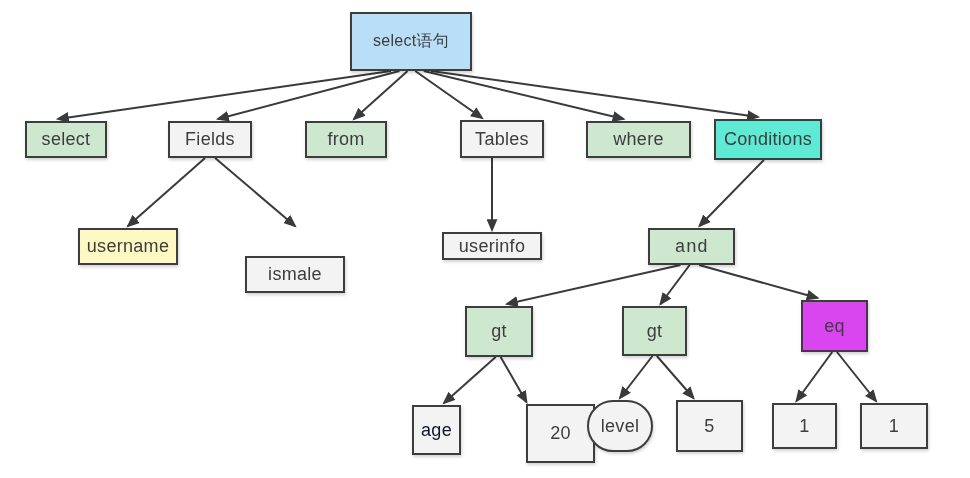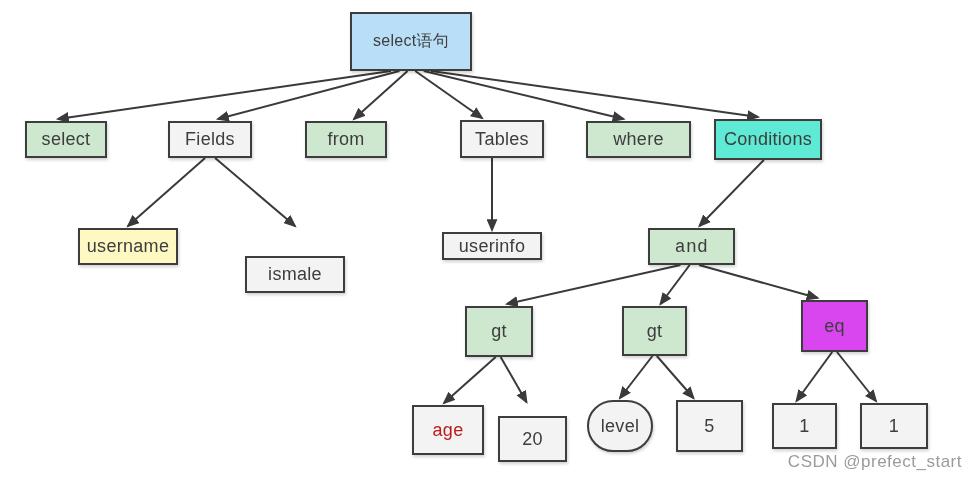--- a/index.html
+++ b/index.html
@@ -113,33 +113,32 @@
       </div>
       <div class="node keyword" style="left: 465px; top: 306px; width: 68px; height: 51px; background: rgb(205, 232, 207); border-color: rgb(61, 61, 61); color: rgb(61, 61, 61);">
         <span>gt</span>
       </div>
       <div class="node keyword" style="left: 622px; top: 306px; width: 65px; height: 50px; background: rgb(205, 232, 207); border-color: rgb(61, 61, 61); color: rgb(61, 61, 61);">
         <span>gt</span>
       </div>
       <div class="node keyword" style="left: 801px; top: 300px; width: 67px; height: 52px; background: #d946ef; border-color: rgb(61, 61, 61); color: rgb(61, 61, 61);">
         <span>eq</span>
       </div>
-      <div class="node plain" style="left: 412px; top: 405px; width: 72px; height: 50px; background: rgb(243, 243, 243); border-color: rgb(61, 61, 61); color: #b91c1c;">
+      <div class="node plain" style="left: 412px; top: 405px; width: 49px; height: 50px; background: rgb(243, 243, 243); border-color: rgb(61, 61, 61); color: #0f172a;">
         <span>age</span>
       </div>
-      <div class="node plain" style="left: 498px; top: 404px; width: 69px; height: 46px; background: rgb(243, 243, 243); border-color: rgb(61, 61, 61); color: rgb(61, 61, 61); margin-top: 12px;">
+      <div class="node plain" style="left: 526px; top: 404px; width: 69px; height: 59px; background: rgb(243, 243, 243); border-color: rgb(61, 61, 61); color: rgb(61, 61, 61);">
         <span>20</span>
       </div>
       <div class="node plain" style="left: 587px; top: 400px; width: 66px; height: 52px; background: rgb(243, 243, 243); border-color: rgb(61, 61, 61); color: rgb(61, 61, 61); border-radius: 26px;">
         <span>level</span>
       </div>
       <div class="node plain" style="left: 676px; top: 400px; width: 67px; height: 52px; background: rgb(243, 243, 243); border-color: rgb(61, 61, 61); color: rgb(61, 61, 61);">
         <span>5</span>
       </div>
       <div class="node plain" style="left: 772px; top: 403px; width: 65px; height: 46px; background: rgb(243, 243, 243); border-color: rgb(61, 61, 61); color: rgb(61, 61, 61);">
         <span>1</span>
       </div>
       <div class="node plain" style="left: 860px; top: 403px; width: 68px; height: 46px; background: rgb(243, 243, 243); border-color: rgb(61, 61, 61); color: rgb(61, 61, 61);">
         <span>1</span>
       </div>
     </div>
-  <div class="watermark">CSDN @prefect_start</div>
 </div>
 
 </body></html>

